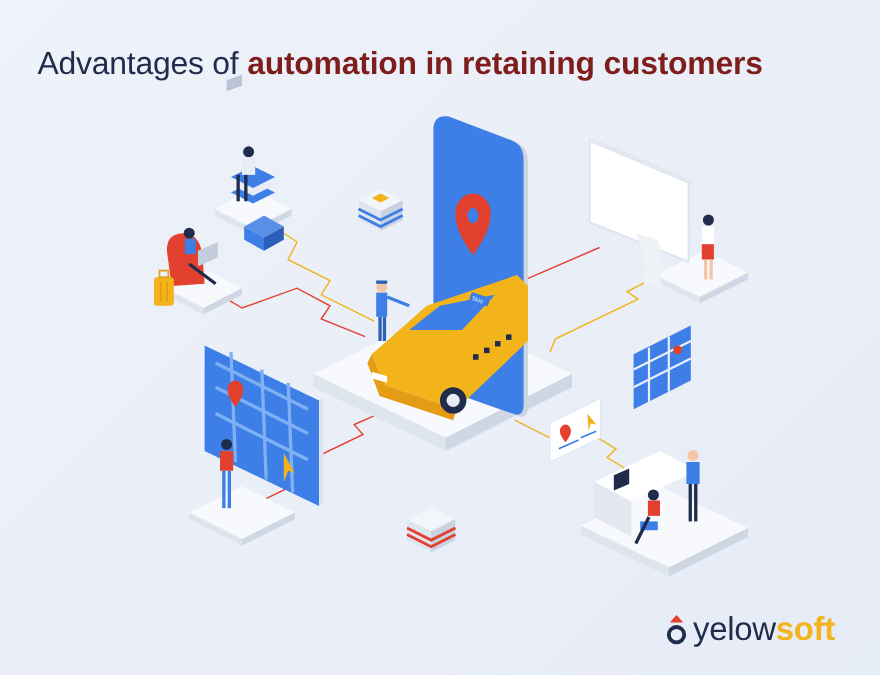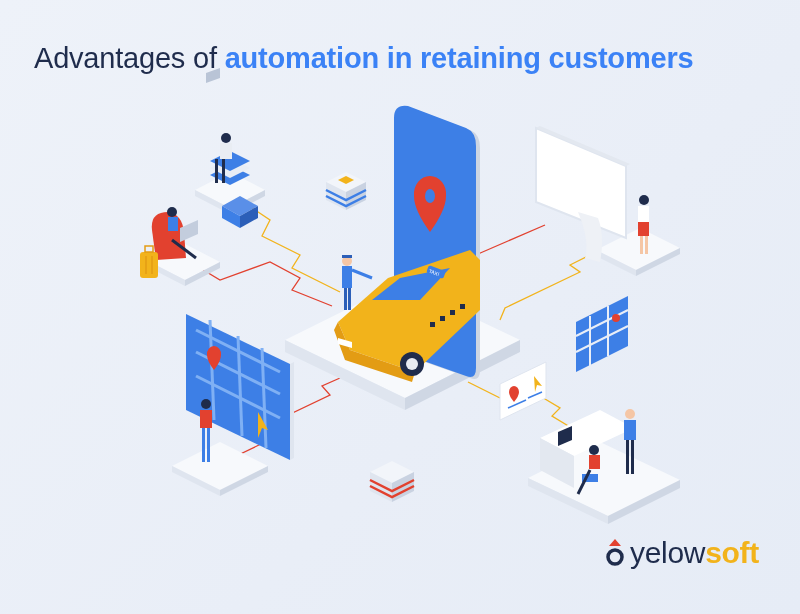--- a/index.html
+++ b/index.html
@@ -1,21 +1,21 @@
 <!DOCTYPE html>
 <html><head>
 <meta charset="utf-8">
 <style>
   html,body{margin:0;padding:0;}
   body{width:800px;height:614px;overflow:hidden;background:linear-gradient(135deg,#eef2f9 0%,#e9eef7 60%,#e6ecf6 100%);font-family:"Liberation Sans",sans-serif;position:relative;}
   .title{position:absolute;left:34px;top:42px;font-size:29px;letter-spacing:-0.2px;white-space:nowrap;}
   .title .plain{color:#1f2c4c;font-weight:400;margin-top:27px;}
-  .title .accent{color:#3b82f6;font-weight:700;}
+  .title .accent{color:#7f1d1d;font-weight:700;}
   svg.scene{position:absolute;left:0;top:0;}
-  .logo{position:absolute;left:606px;top:536px;display:flex;align-items:center;gap:6px;}
+  .logo{position:absolute;left:606px;top:556px;display:flex;align-items:center;gap:6px;}
   .logo .word{font-size:30px;letter-spacing:-0.3px;}
   .logo .w1{color:#1f2c4c;}
   .logo .w2{color:#f2b31b;font-weight:700;}
 </style>
 </head>
 <body>
 
 <div class="title">
   <span class="plain">Advantages of </span><span class="accent">automation in retaining customers</span>
 </div>

